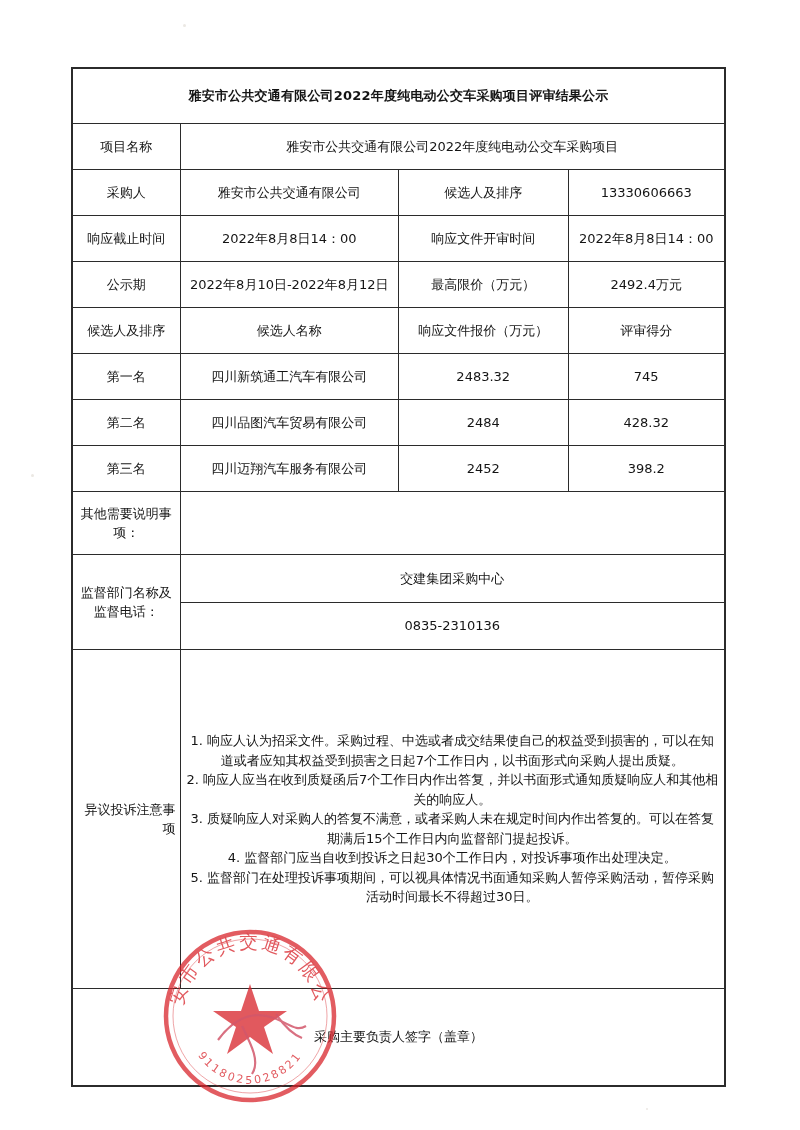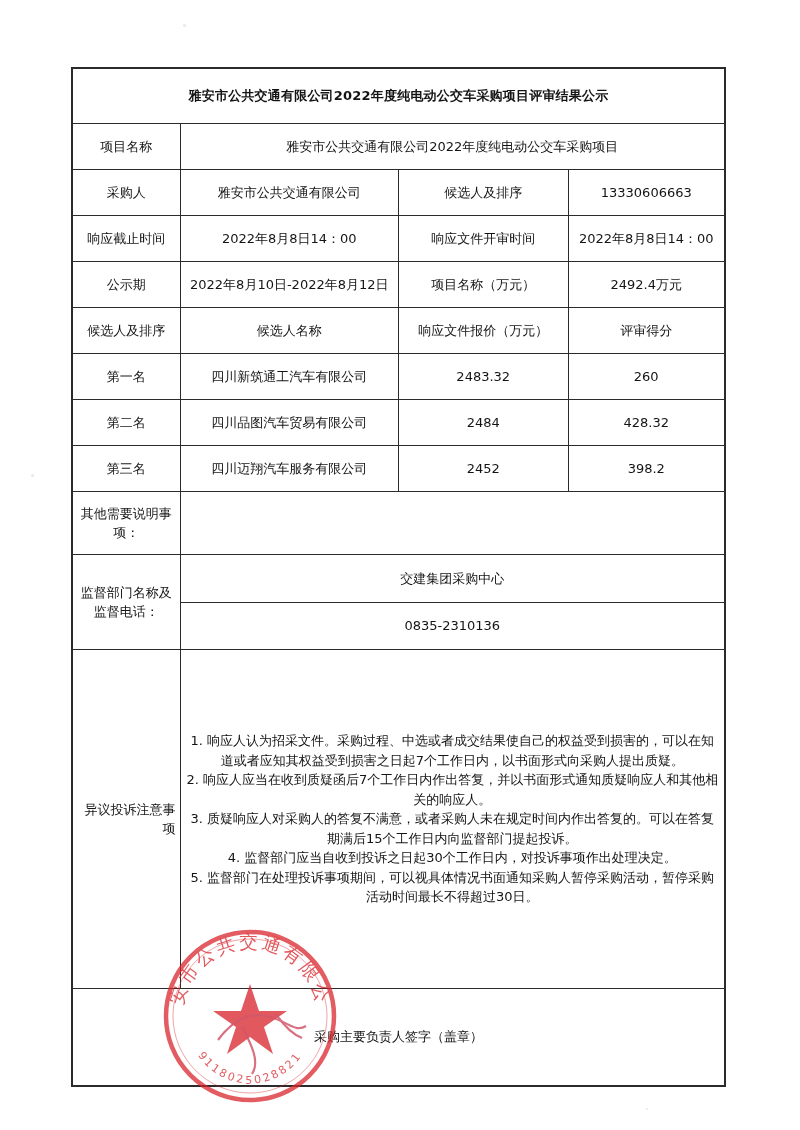--- a/index.html
+++ b/index.html
@@ -162,36 +162,36 @@
         <tr class="row-h">
           <td class="lbl">响应截止时间</td>
           <td class="num">2022年8月8日14：00</td>
           <td class="lbl">响应文件开审时间</td>
           <td class="num">2022年8月8日14：00</td>
         </tr>
 
         <tr class="row-h">
           <td class="lbl">公示期</td>
           <td class="num">2022年8月10日-2022年8月12日</td>
-          <td class="lbl">项目名称（万元）</td>
+          <td class="lbl">最高限价（万元）</td>
           <td class="num">2492.4万元</td>
         </tr>
 
         <tr class="row-h">
           <td class="lbl">候选人及排序</td>
           <td class="lbl">候选人名称</td>
           <td class="lbl">响应文件报价（万元）</td>
           <td class="lbl">评审得分</td>
         </tr>
 
         <tr class="row-h">
           <td class="val">第一名</td>
           <td class="val big">四川新筑通工汽车有限公司</td>
           <td class="num">2483.32</td>
-          <td class="num">260</td>
+          <td class="num">745</td>
         </tr>
 
         <tr class="row-h">
           <td class="val">第二名</td>
           <td class="val big">四川品图汽车贸易有限公司</td>
           <td class="num">2484</td>
           <td class="num">428.32</td>
         </tr>
 
         <tr class="row-h">

